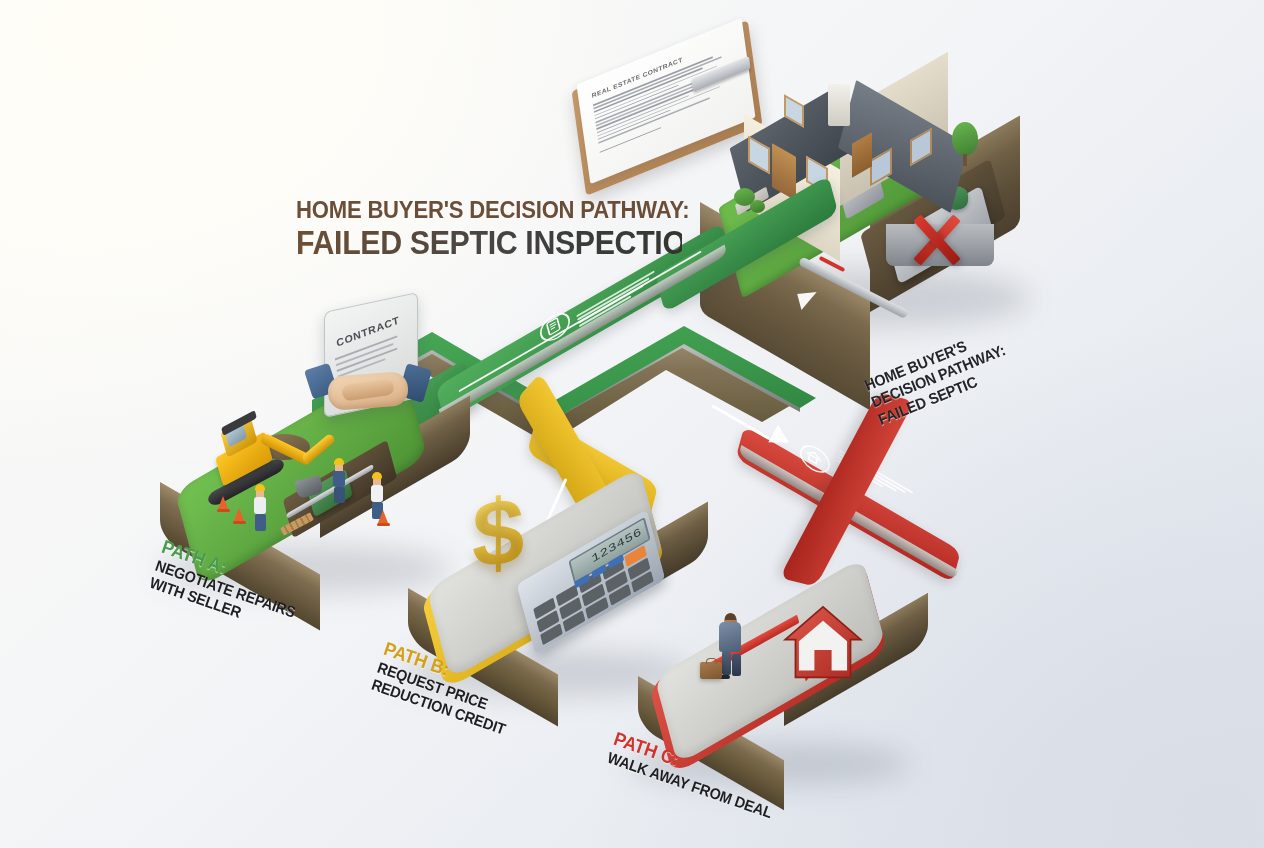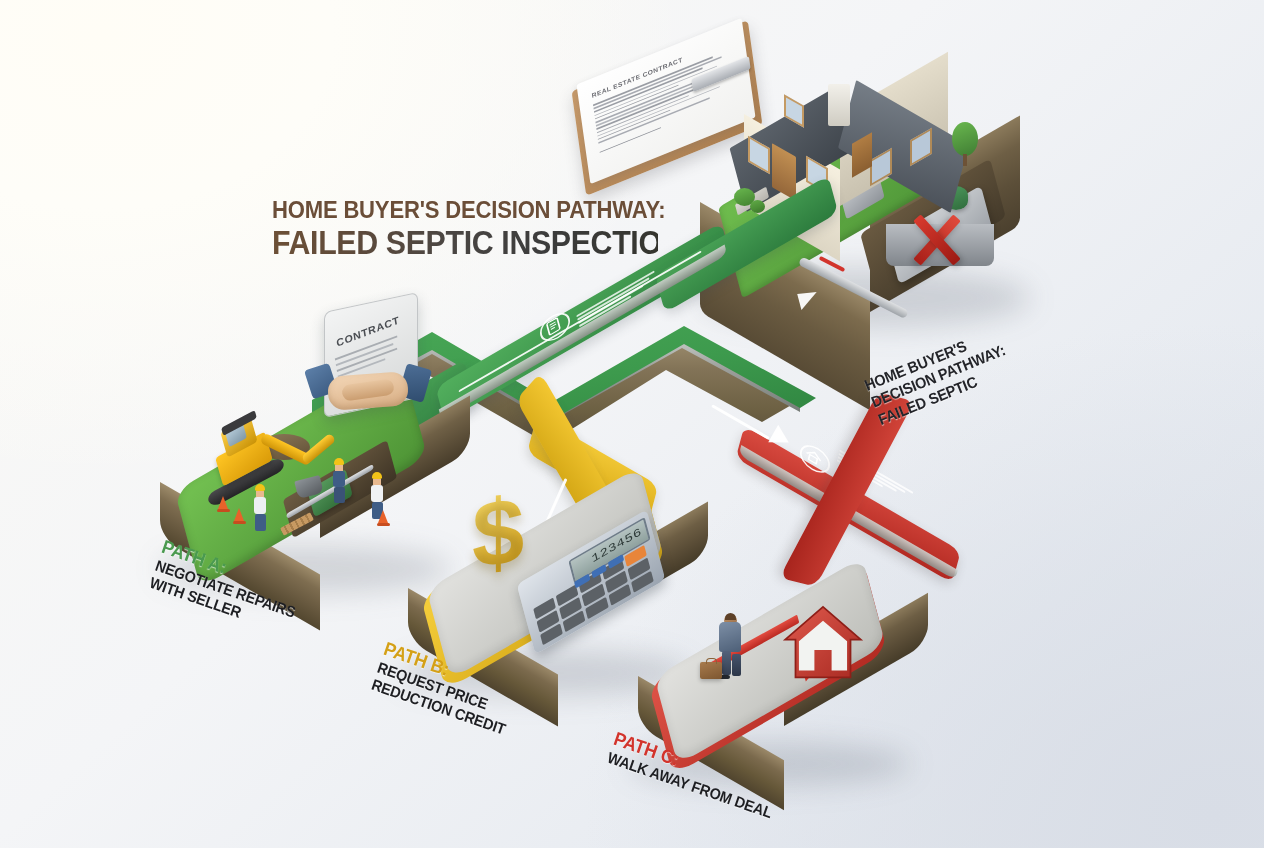--- a/index.html
+++ b/index.html
@@ -12,21 +12,21 @@
   #stage{
     position:relative;width:1264px;height:848px;overflow:hidden;
     background:
       radial-gradient(820px 620px at 8% 4%, #fffdf6 0%, #fefdf8 28%, rgba(250,250,250,0) 72%),
       radial-gradient(900px 700px at 96% 96%, #d8dde6 0%, rgba(216,221,230,0) 70%),
       linear-gradient(138deg,#fbfaf6 0%,#f4f5f7 42%,#e6eaf0 78%,#dfe3ea 100%);
   }
   .abs{position:absolute;}
 
   
-  #title-block{left:272px;top:198px;width:420px;}
+  #title-block{left:296px;top:198px;width:420px;}
   #title-line1{
     font-size:24.5px;font-weight:bold;letter-spacing:-0.2px;
     color:#6b4e38;line-height:1.0;
     transform:scaleX(0.90);transform-origin:left center;
     white-space:nowrap;
     text-shadow:0 1px 0 rgba(255,255,255,.55);
   }
   #title-line2{
     font-size:33px;font-weight:bold;letter-spacing:-0.4px;line-height:1.02;
     margin-top:3px;white-space:nowrap;

